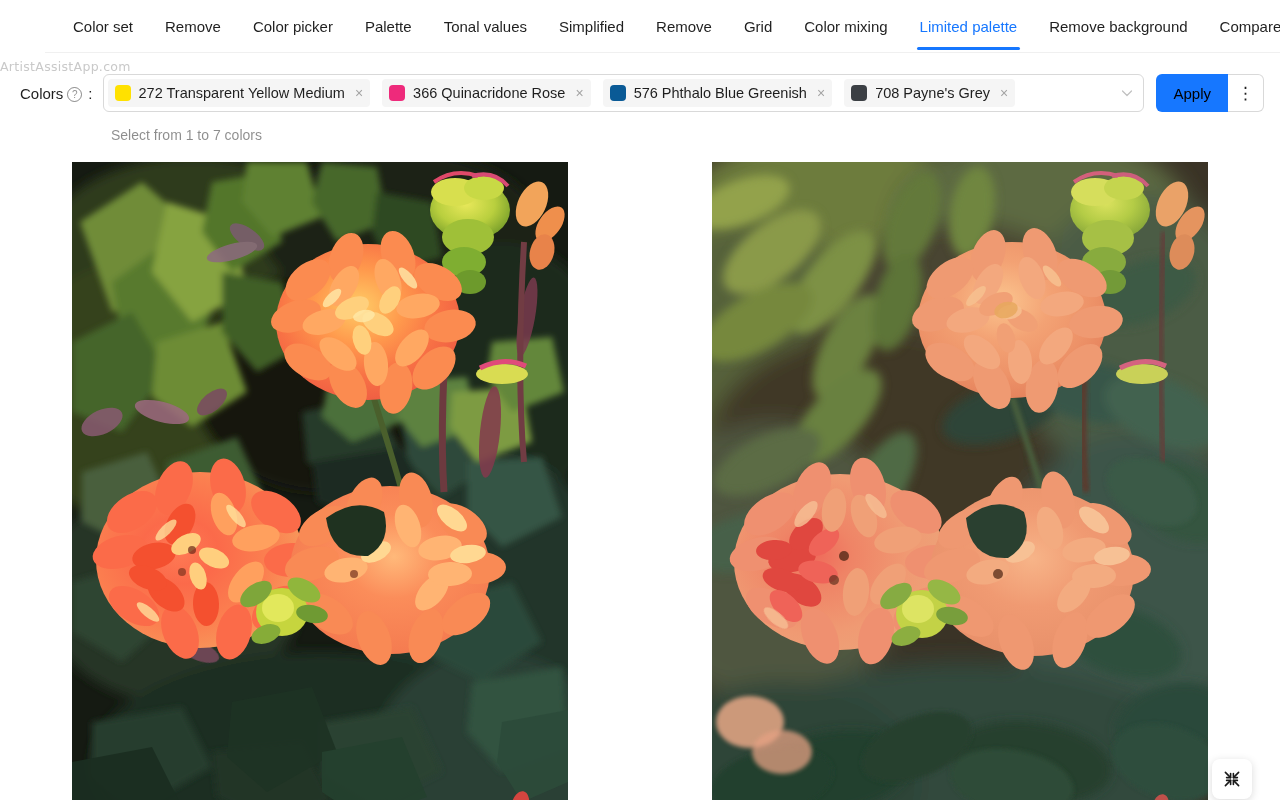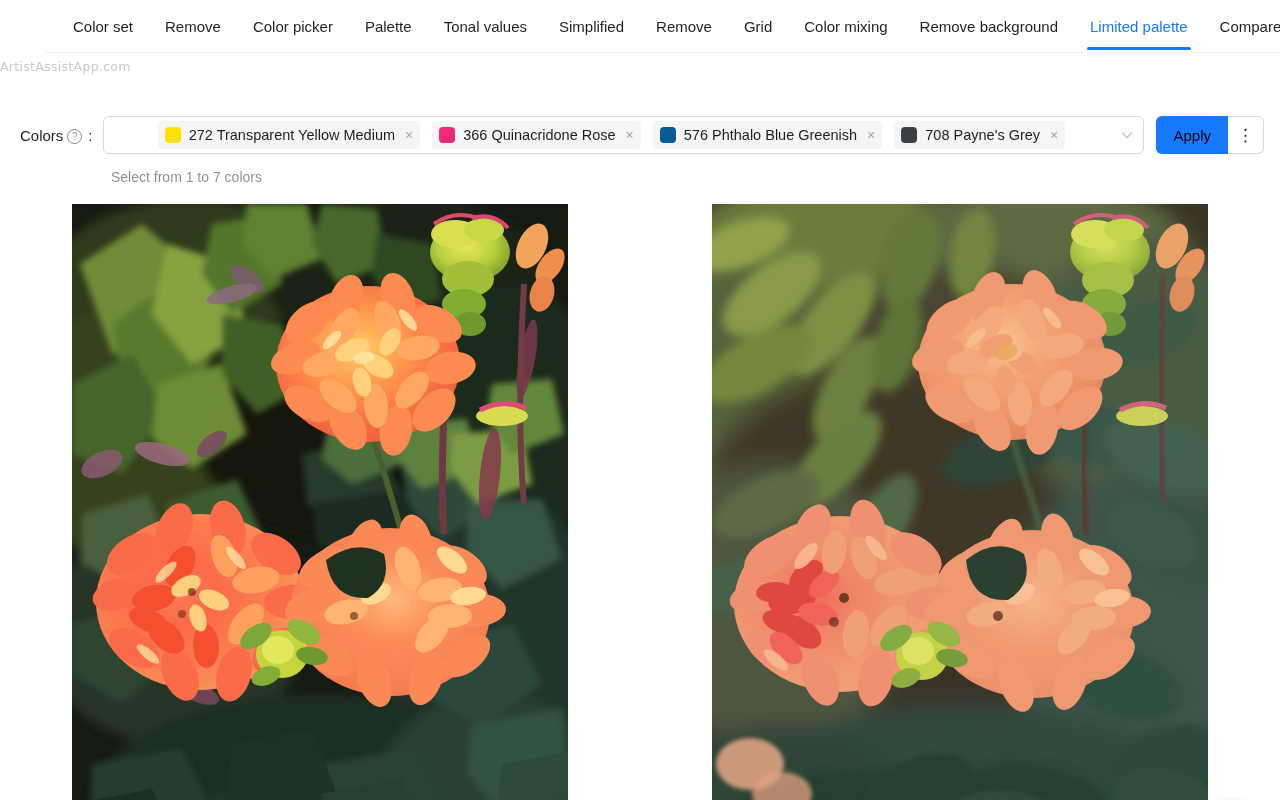--- a/index.html
+++ b/index.html
@@ -57,21 +57,20 @@
     height: 21px;
     font-family: "DejaVu Sans", sans-serif;
   }
 
   
   .colors-row {
     display: flex;
     align-items: flex-start;
     padding: 0 16px 0 20px;
     height: 52px;
-    margin-top: 42px;
   }
   .colors-label {
     display: flex;
     align-items: center;
     gap: 4px;
     font-size: 15px;
     height: 38px;
     padding-top: 1px;
     white-space: nowrap;
     color: rgba(0,0,0,0.88);
@@ -105,21 +104,20 @@
     padding: 0 28px 0 4px;
     overflow: hidden;
   }
   .chips {
     display: flex;
     align-items: center;
     gap: 12px;
     flex: 1;
     min-width: 0;
     overflow: hidden;
-    justify-content: center;
   }
   .chip {
     display: inline-flex;
     align-items: center;
     gap: 8px;
     background: #f5f5f5;
     border-radius: 4px;
     height: 28px;
     padding: 0 5px 0 7px;
     font-size: 14.5px;
@@ -232,22 +230,22 @@
 <div class="tabbar">
   <div class="tab"><span>Color set</span></div>
   <div class="tab"><span>Remove</span></div>
   <div class="tab"><span>Color picker</span></div>
   <div class="tab"><span>Palette</span></div>
   <div class="tab"><span>Tonal values</span></div>
   <div class="tab"><span>Simplified</span></div>
   <div class="tab"><span>Remove</span></div>
   <div class="tab"><span>Grid</span></div>
   <div class="tab"><span>Color mixing</span></div>
+  <div class="tab active"><span>Limited palette</span></div>
   <div class="tab"><span>Remove background</span></div>
-  <div class="tab active"><span>Limited palette</span></div>
   <div class="tab"><span>Compare</span></div>
   <div class="tab"><span>Help</span></div>
 </div>
 
 <div class="watermark">ArtistAssistApp.com</div>
 
 <div class="colors-row">
   <div class="colors-label">
     <span>Colors</span>
     <span class="help-icon">?</span>

